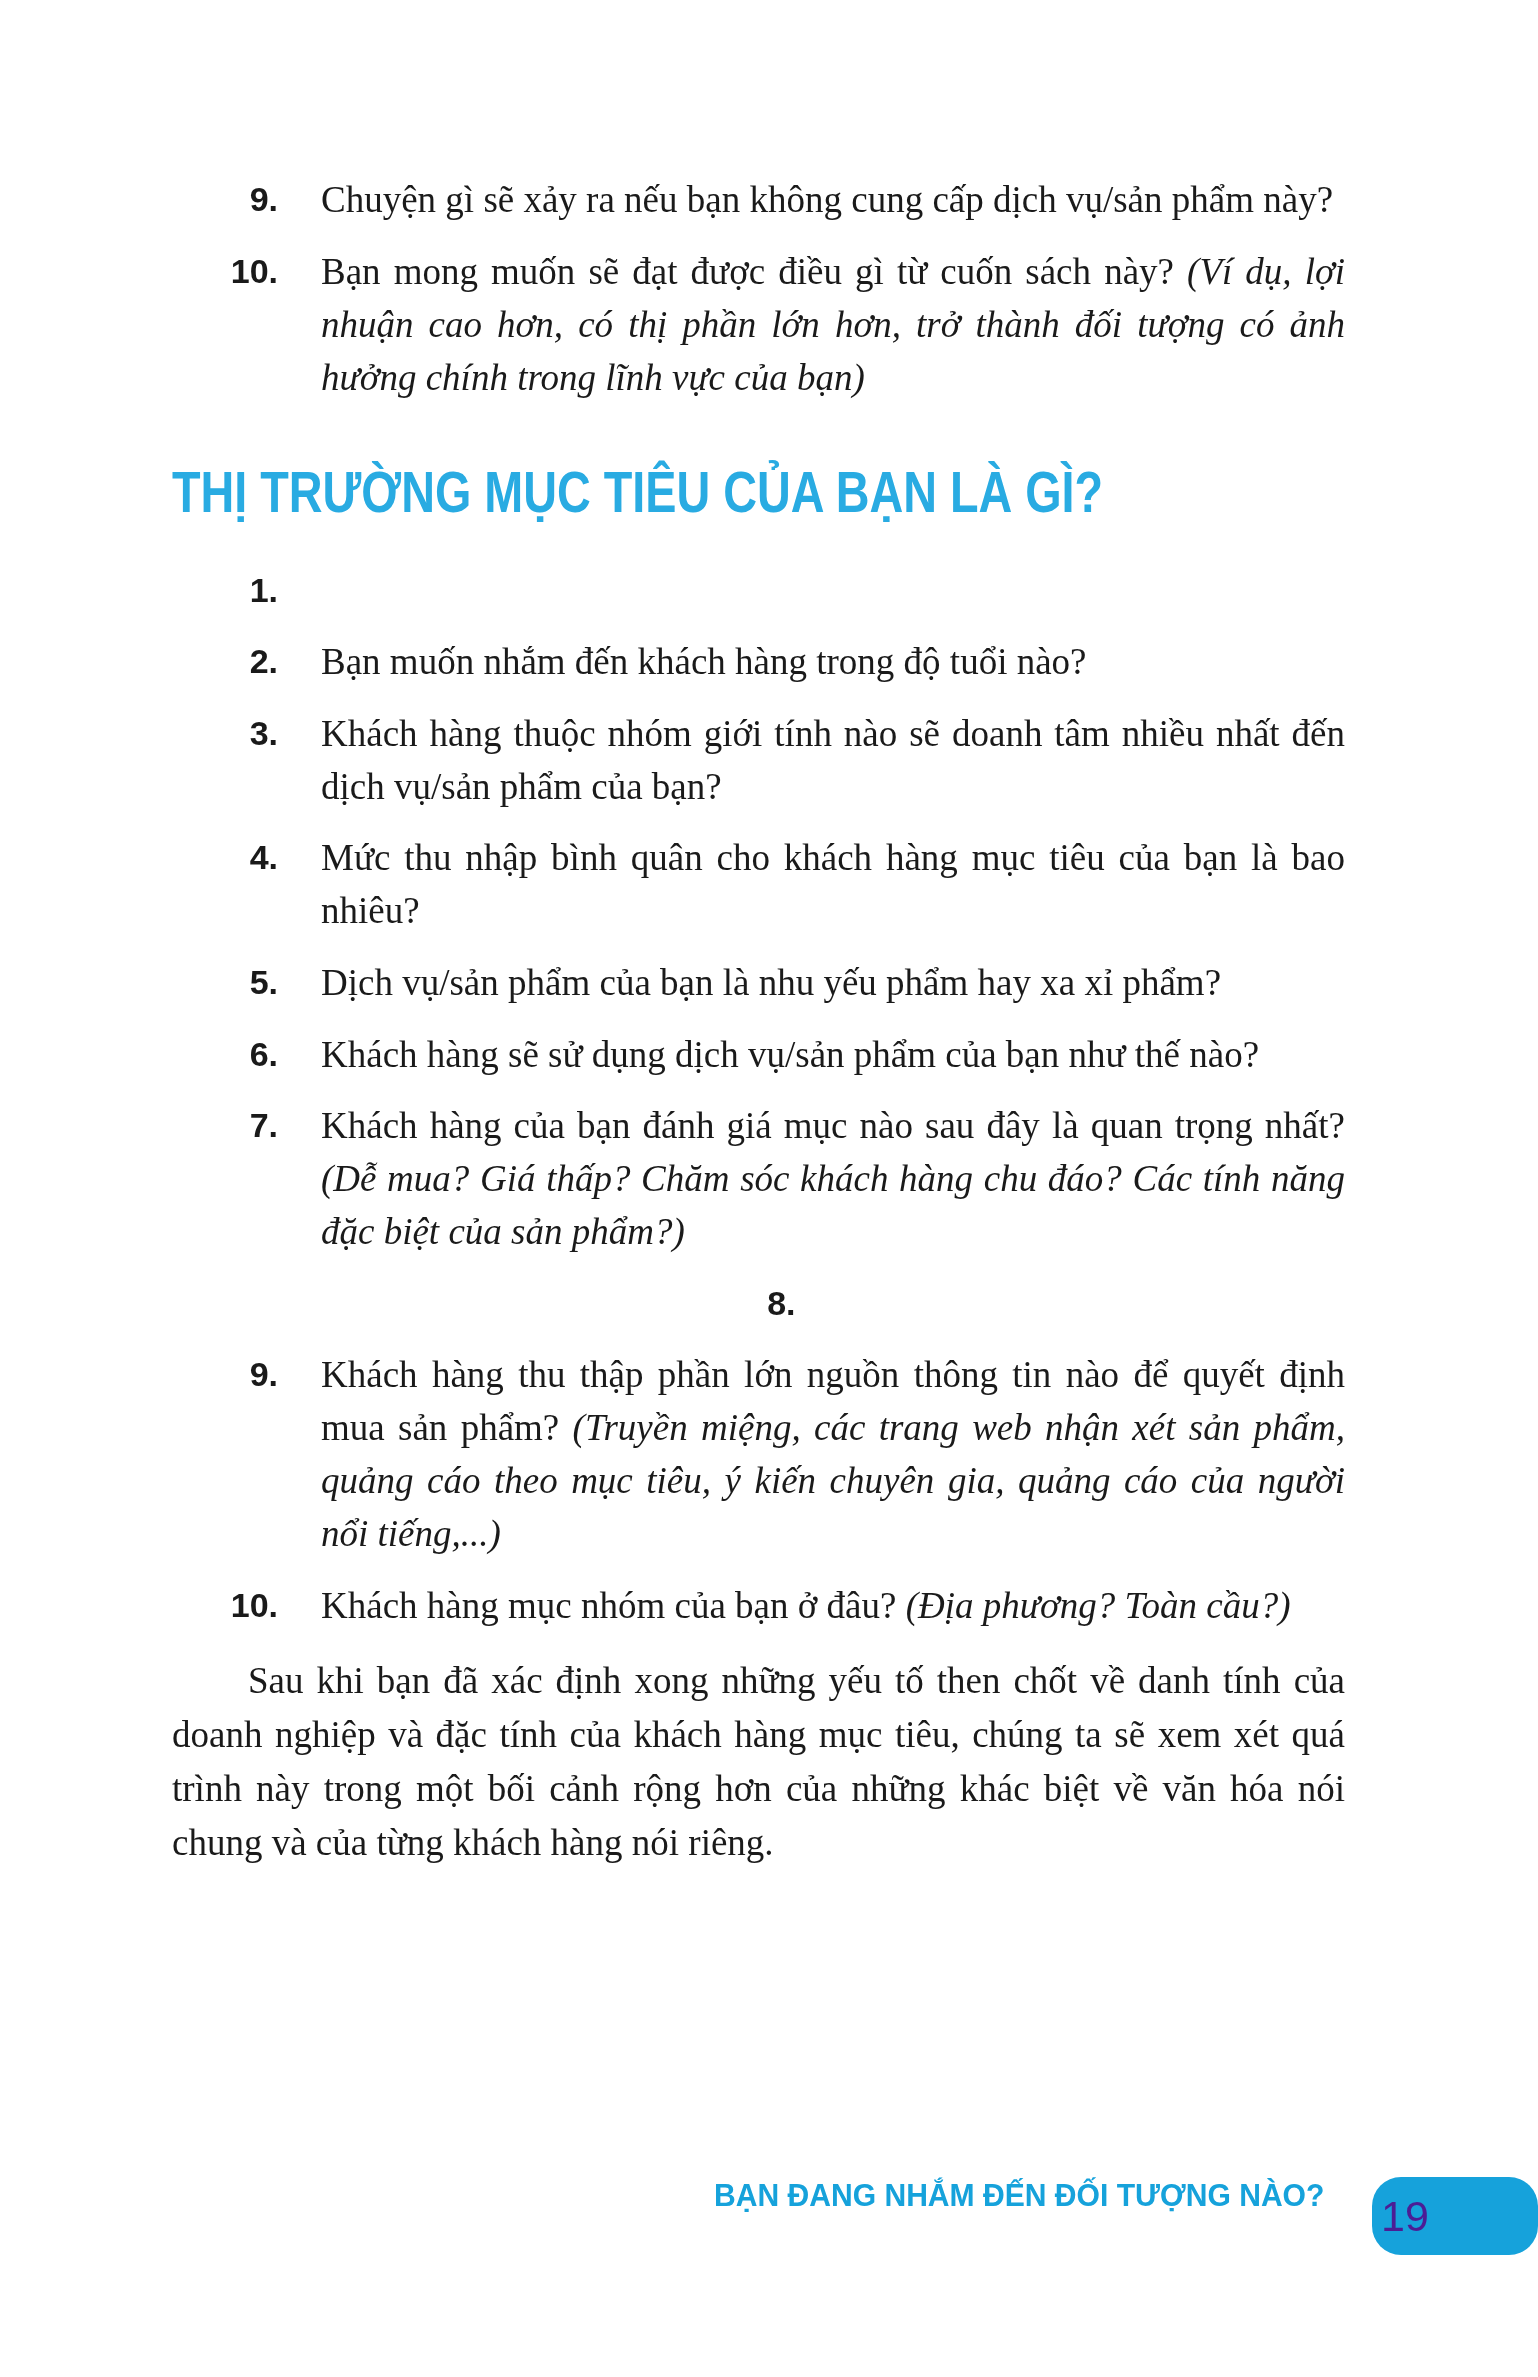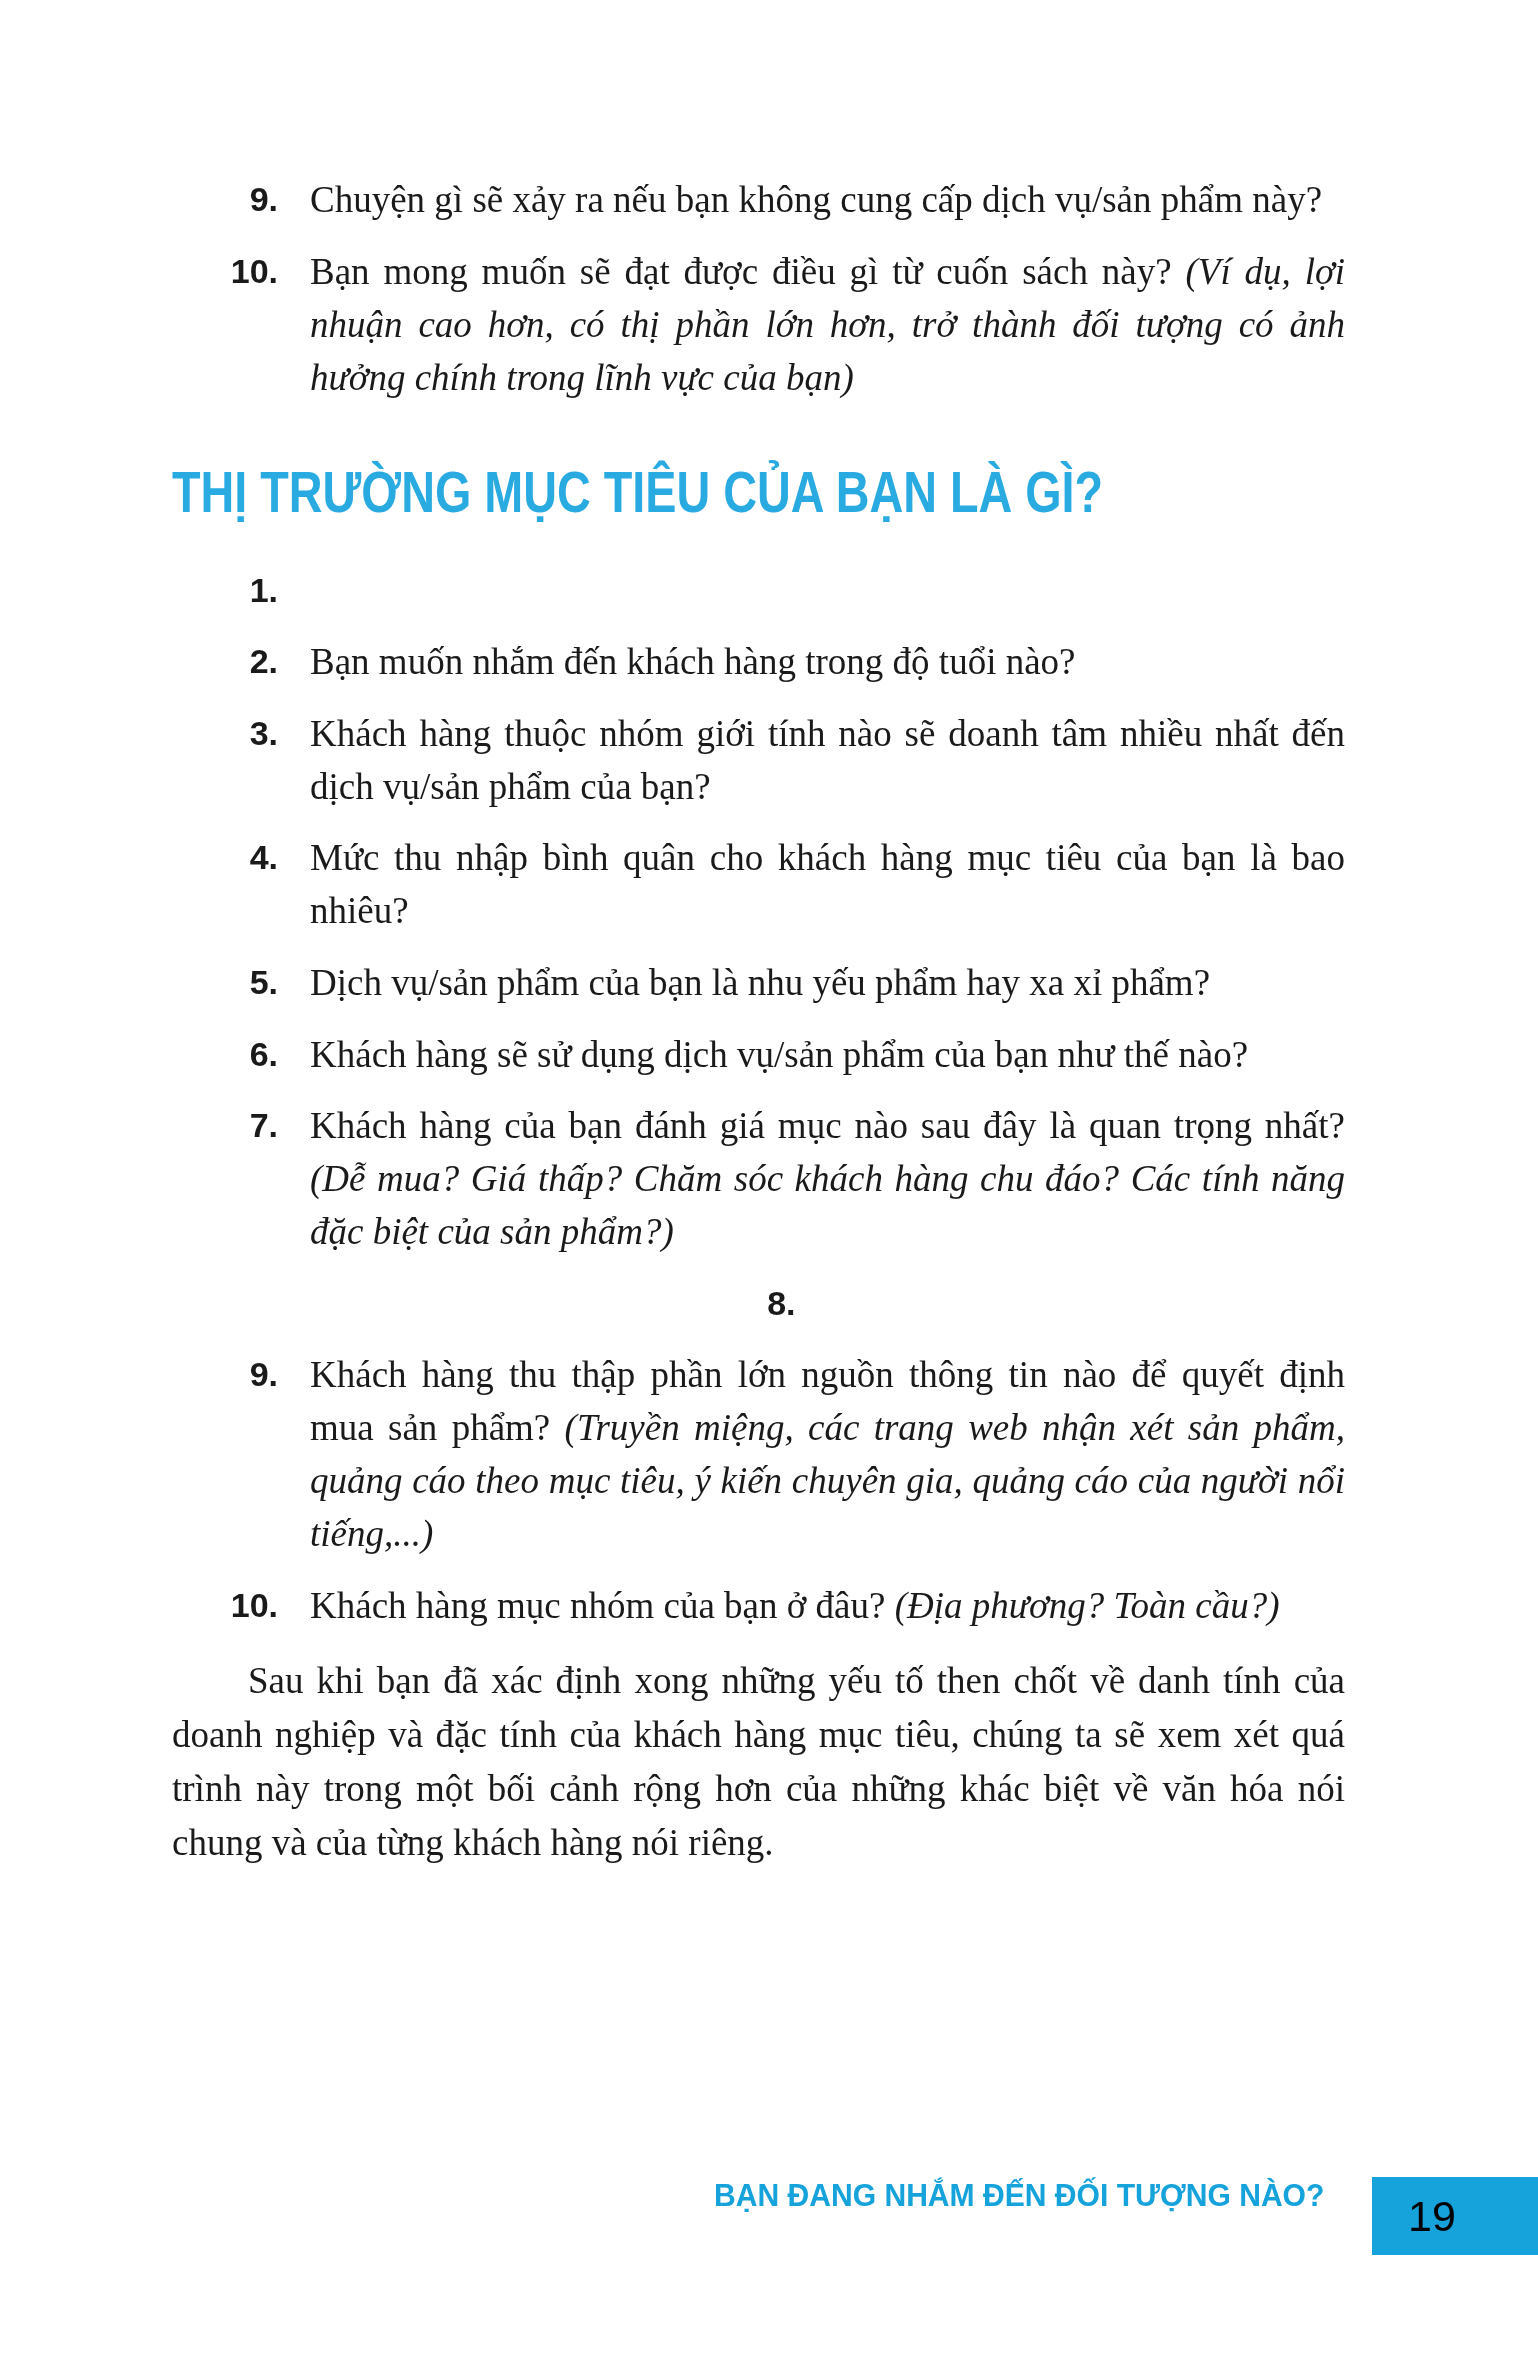--- a/index.html
+++ b/index.html
@@ -29,20 +29,21 @@
     font-family: "Liberation Sans", sans-serif;
     font-weight: bold;
     font-size: 34px;
     line-height: 53px;
   }
   .txt {
     flex: 1;
     font-size: 37px;
     line-height: 53px;
     text-align: justify;
+    margin-left: 11px;
   }
   .italic { font-style: italic; }
   .section-heading {
     margin: 56px 0 39px 0;
     font-family: "Liberation Sans", sans-serif;
     font-weight: bold;
     font-size: 57px;
     line-height: 65px;
     letter-spacing: 0;
     white-space: nowrap;
@@ -72,26 +73,27 @@
     font-weight: bold;
     font-size: 32px;
     white-space: nowrap;
     transform: scaleX(0.94);
     transform-origin: right center;
   }
   .page-box {
     width: 166px;
     height: 78px;
     box-sizing: border-box;
-    padding-left: 36px;
+    padding-left: 9px;
     display: flex;
     align-items: center;
-    color: #000000;
+    color: #4c1d95;
     font-family: "Liberation Sans", sans-serif;
     font-size: 43px;
+    border-radius: 29px;
   }
 </style>
 </head>
 <body>
 
 <div class="page" style="color: rgb(26, 26, 26);">
   <div class="content">
 
     <div class="qlist" id="intro-list">
         <div class="li">

